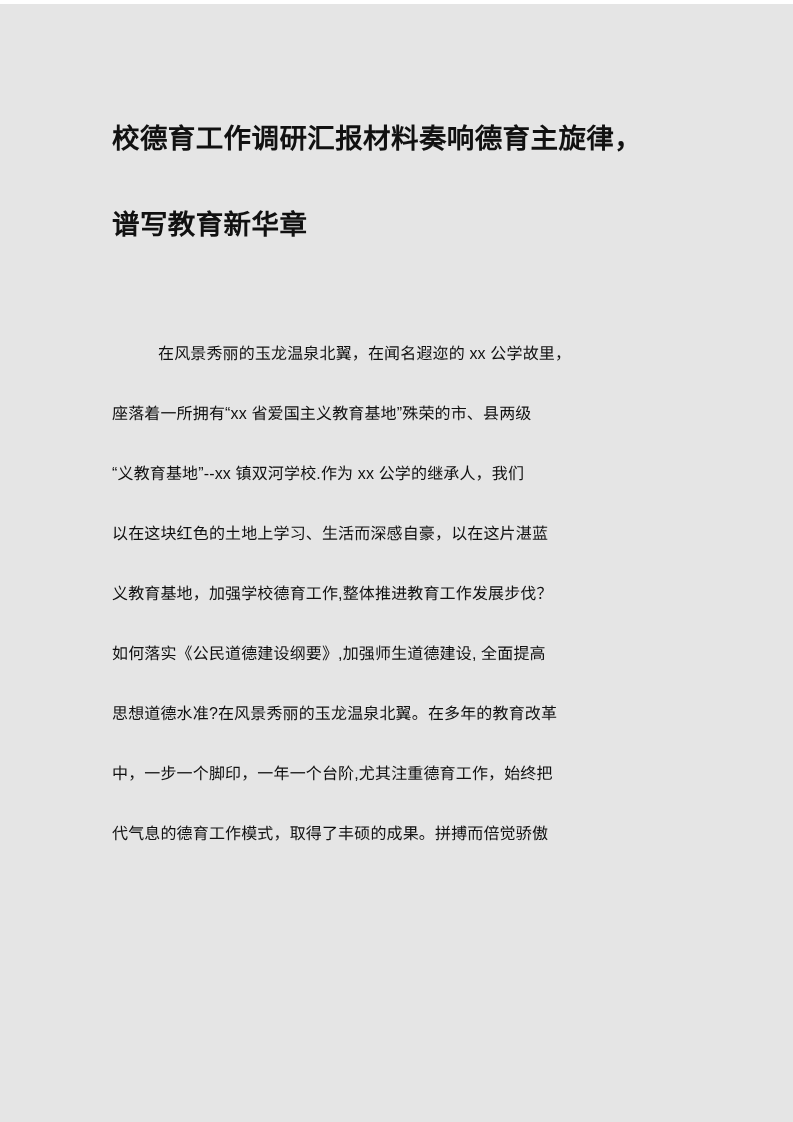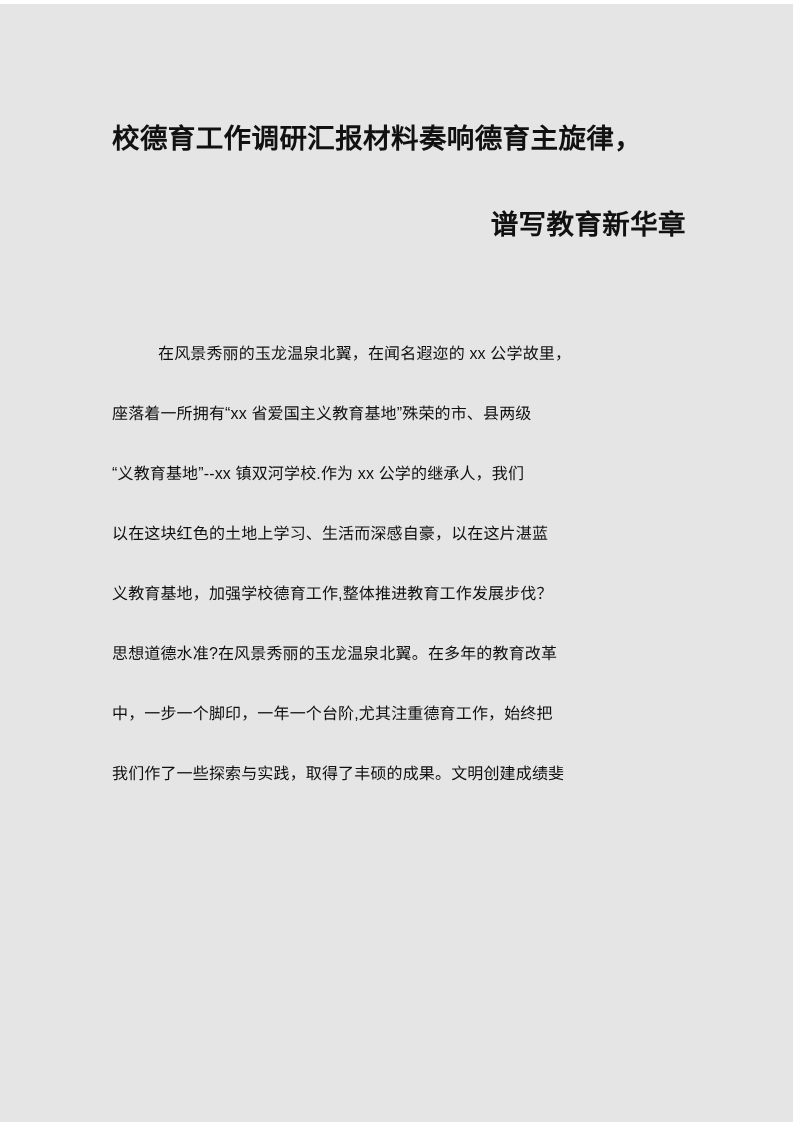--- a/index.html
+++ b/index.html
@@ -36,21 +36,21 @@
     line-height: 1.0;
     letter-spacing: 0.4px;
     white-space: nowrap;
     color: #111111;
   }
   .title-line-1 {
     text-align: left;
     margin-bottom: 58px;
   }
   .title-line-2 {
-    text-align: right;
+    text-align: left;
   }
   .para-block {
     margin-top: 86px;
   }
   .para-line {
     font-size: 16px;
     line-height: 60px;
     letter-spacing: 0.15px;
     white-space: nowrap;
     color: #101010;
@@ -70,20 +70,21 @@
       <div class="title-line title-line-1">校德育工作调研汇报材料奏响德育主旋律，</div>
       <div class="title-line title-line-2">谱写教育新华章</div>
     </div>
 
     <div class="para-block">
       <div class="para-line indent">在风景秀丽的玉龙温泉北翼，在闻名遐迩的 xx 公学故里，</div>
       <div class="para-line">座落着一所拥有“xx 省爱国主义教育基地”殊荣的市、县两级</div>
       <div class="para-line">“义教育基地”--xx 镇双河学校.作为 xx 公学的继承人，我们</div>
       <div class="para-line">以在这块红色的土地上学习、生活而深感自豪，以在这片湛蓝</div>
       <div class="para-line">义教育基地，加强学校德育工作,整体推进教育工作发展步伐？</div>
+      <div class="para-line">如何落实《公民道德建设纲要》,加强师生道德建设, 全面提高</div>
       <div class="para-line">思想道德水准?在风景秀丽的玉龙温泉北翼。在多年的教育改革</div>
       <div class="para-line">中，一步一个脚印，一年一个台阶,尤其注重德育工作，始终把</div>
-      <div class="para-line">我们作了一些探索与实践，取得了丰硕的成果。文明创建成绩斐</div>
+      <div class="para-line">代气息的德育工作模式，取得了丰硕的成果。拼搏而倍觉骄傲</div>
     </div>
 
   </div>
 
 </div>
 
 </body></html>

